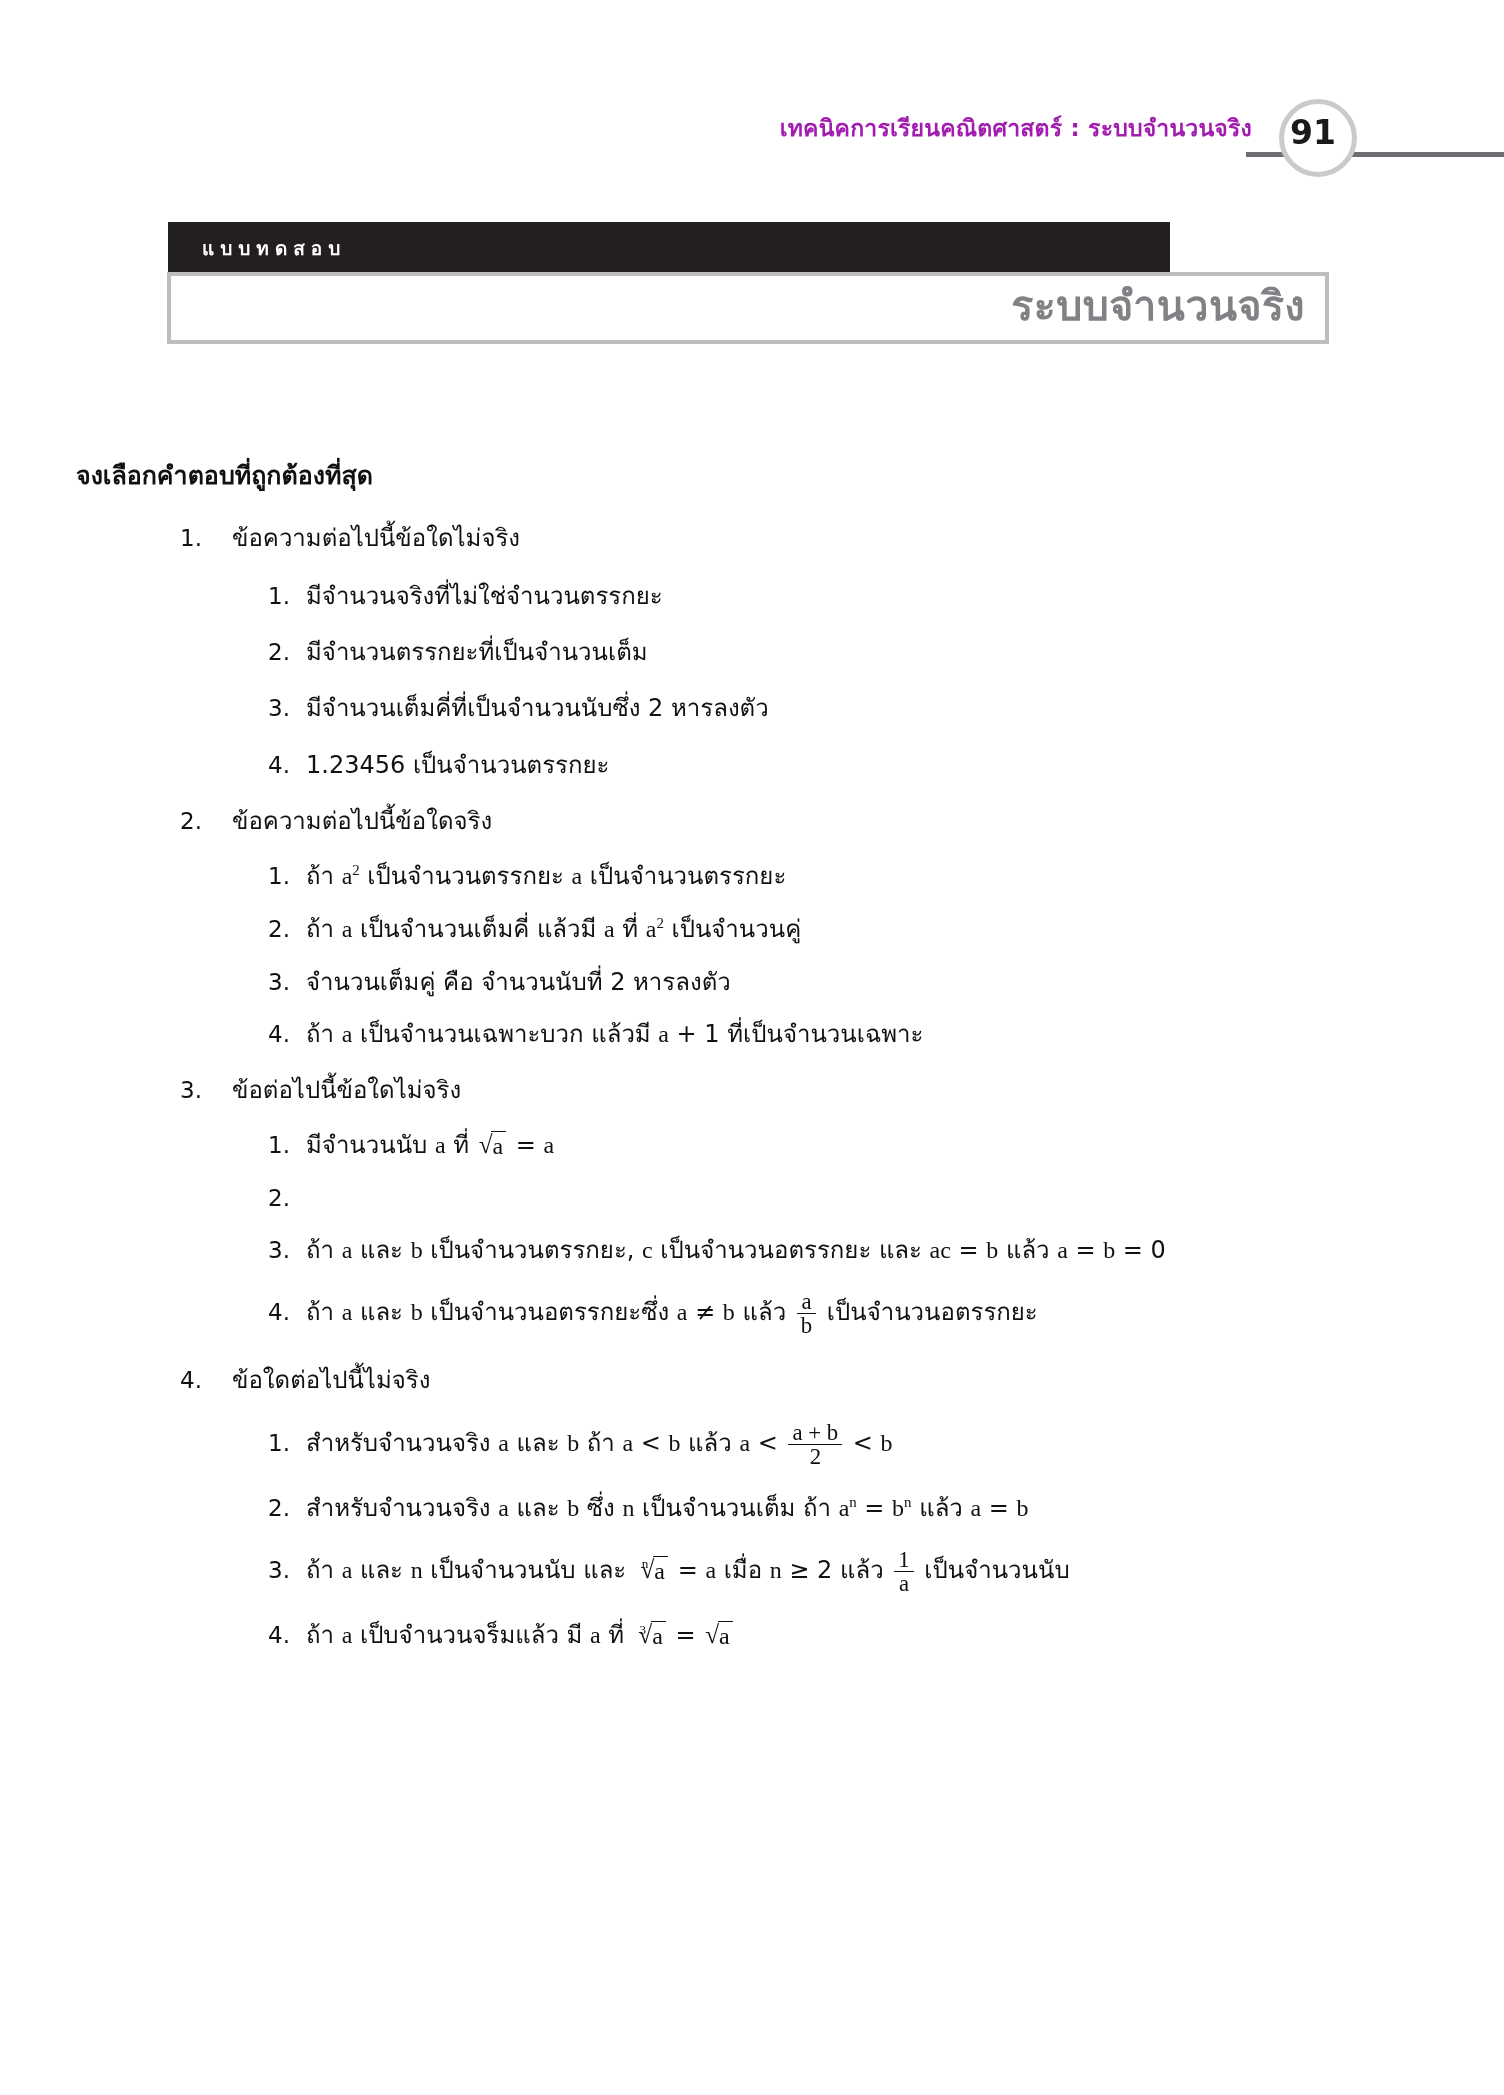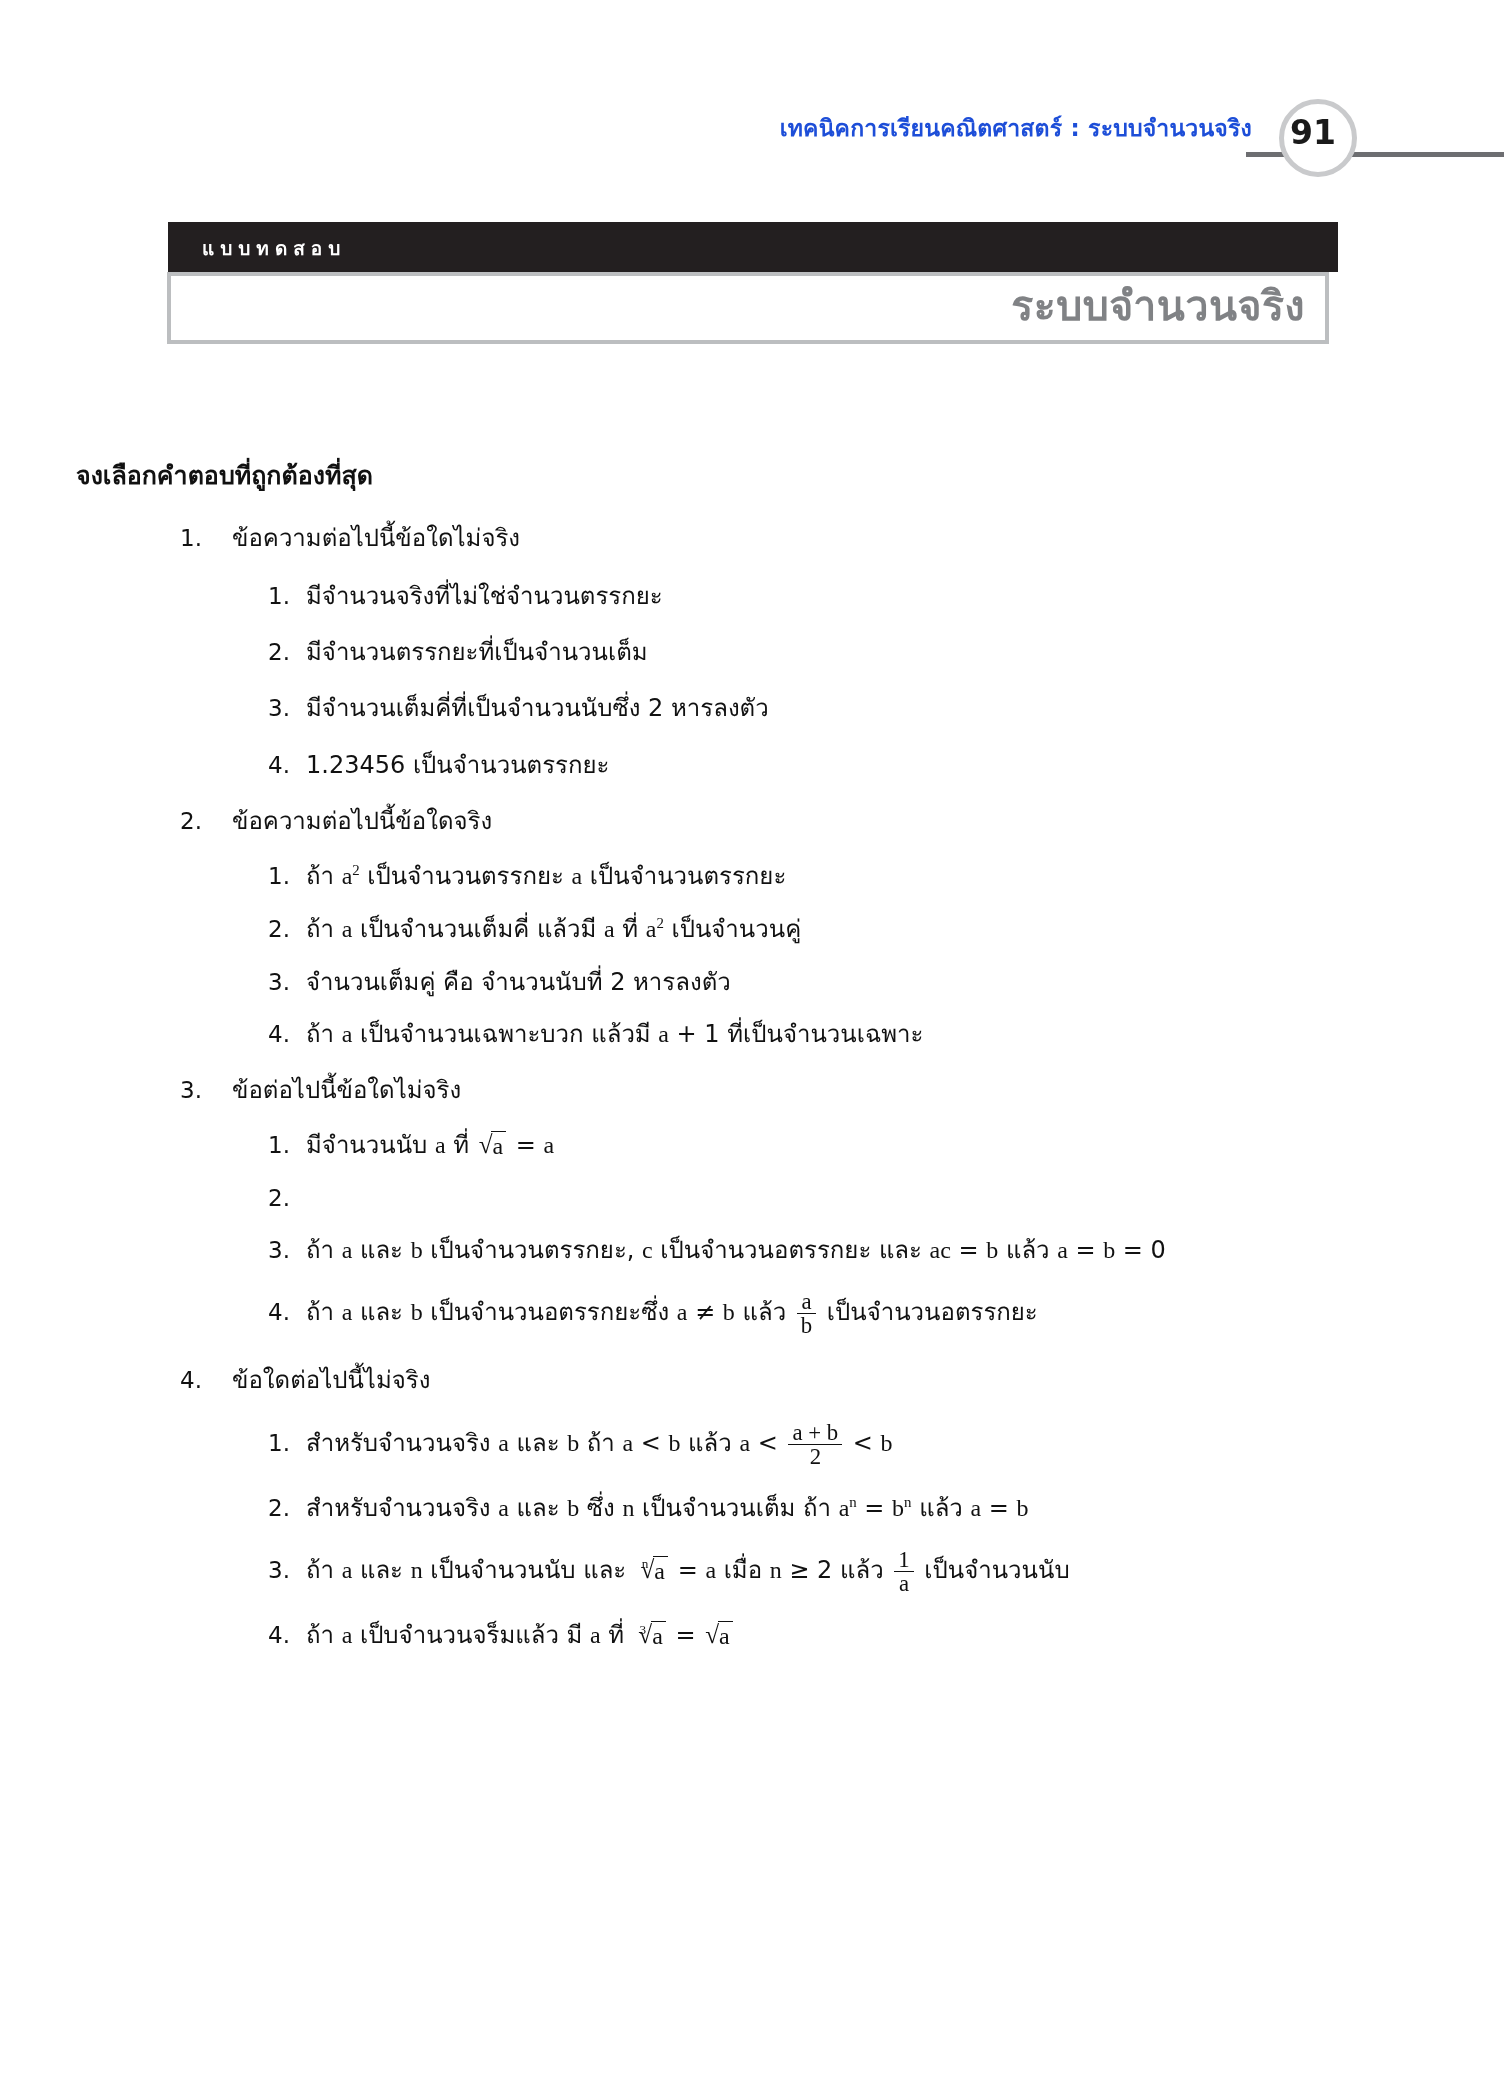--- a/index.html
+++ b/index.html
@@ -25,21 +25,21 @@
     width: 1504px;
     height: 80px;
   }
   .header-title {
     position: absolute;
     right: 252px;
     top: 14px;
     font-family: "DejaVu Sans", sans-serif;
     font-size: 23px;
     font-weight: 700;
-    color: #1d4ed8;
+    color: #a21caf;
     letter-spacing: 0.2px;
     white-space: nowrap;
   }
   .header-rule {
     position: absolute;
     left: 1246px;
     top: 56px;
     width: 264px;
     height: 5px;
     background: #6d6e71;
@@ -70,21 +70,21 @@
 
   
   .banner {
     position: absolute;
     left: 168px;
     top: 222px;
     width: 1170px;
   }
   .banner-bar {
     position: relative;
-    width: 1170px;
+    width: 1002px;
     height: 50px;
     background: #231f20;
   }
   .banner-bar-label {
     position: absolute;
     left: 34px;
     top: 0;
     height: 50px;
     line-height: 52px;
     font-family: "DejaVu Sans", sans-serif;

